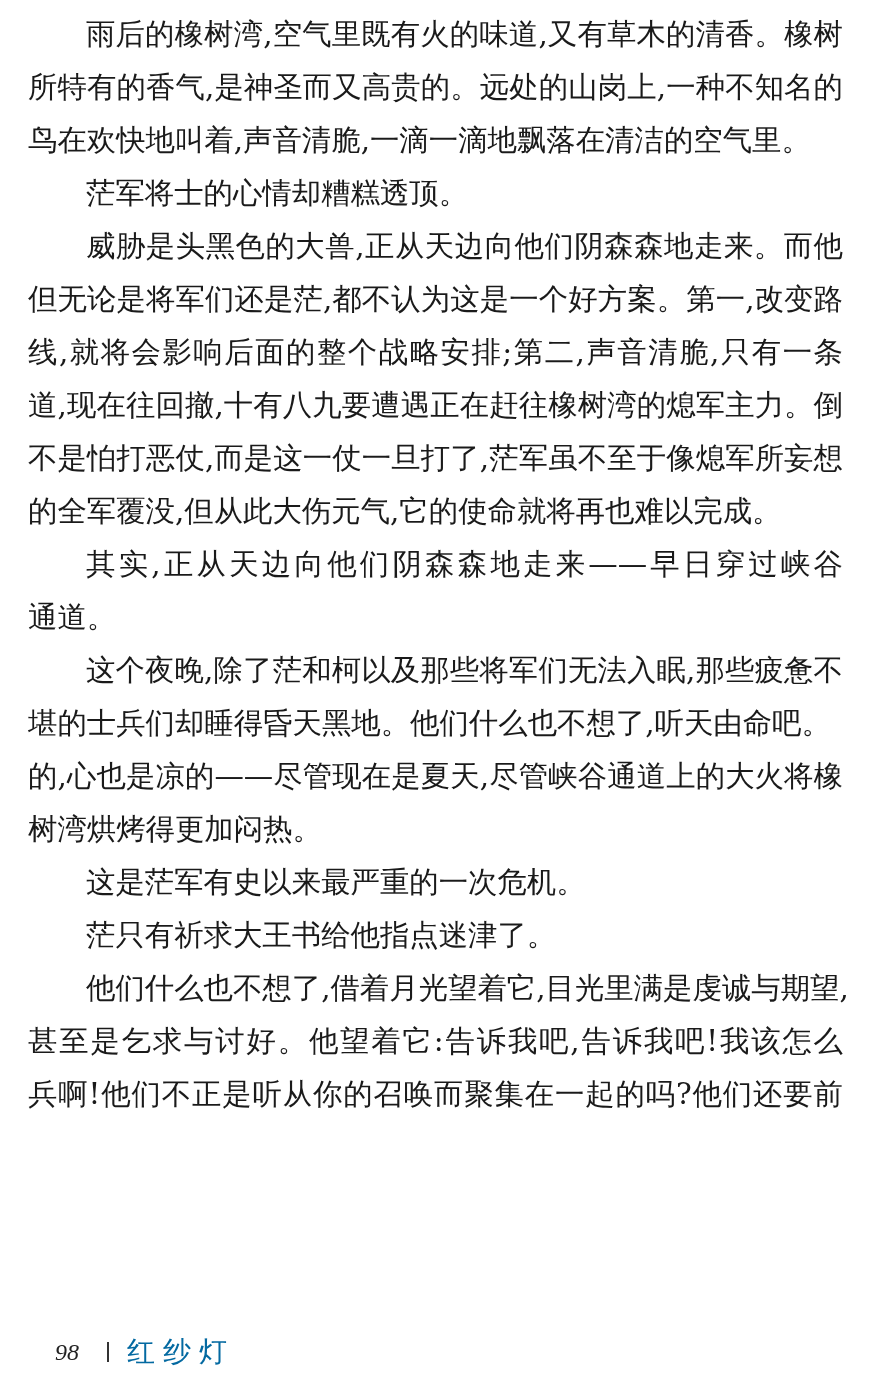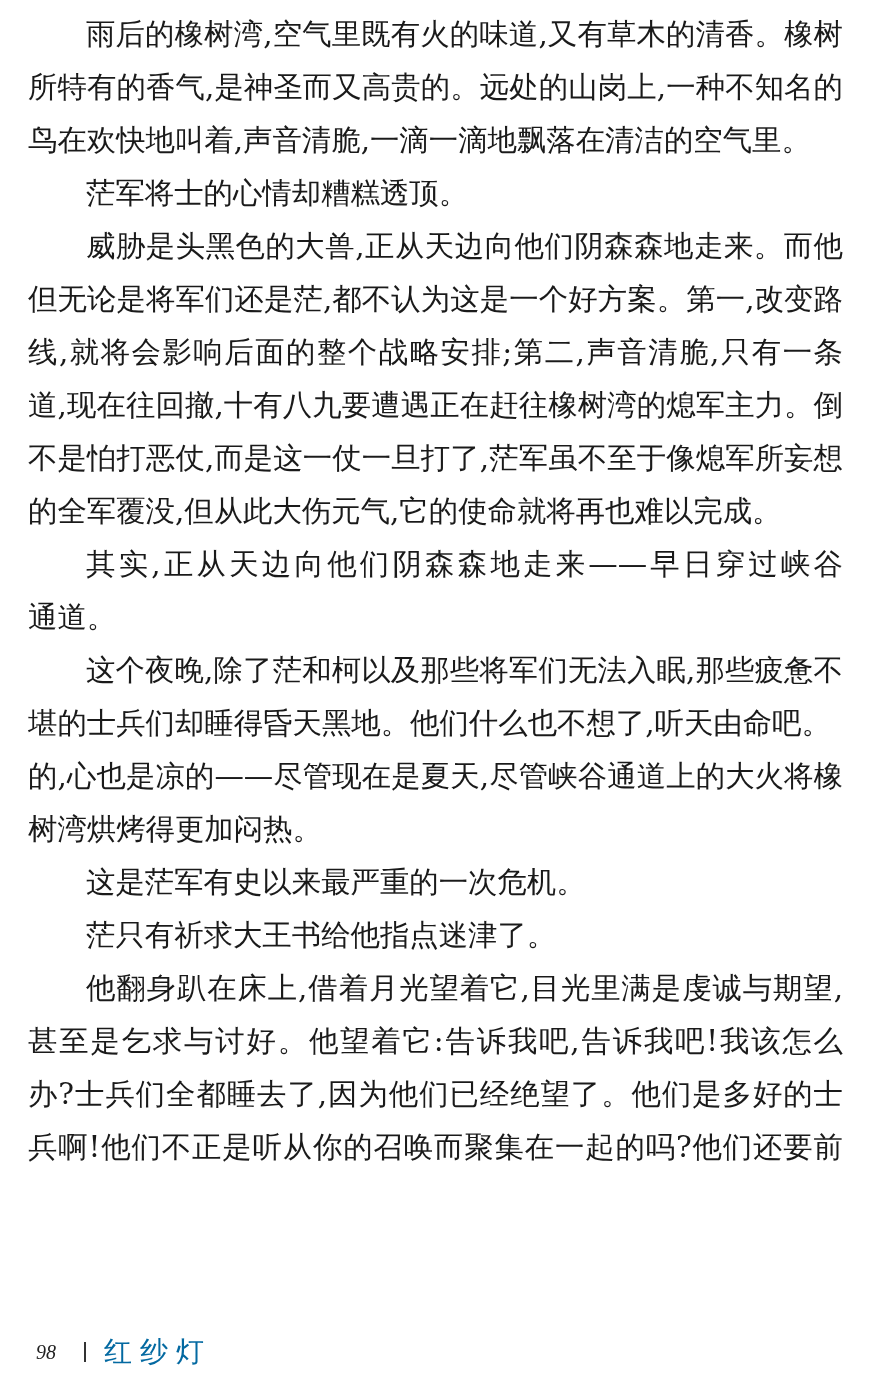--- a/index.html
+++ b/index.html
@@ -18,21 +18,21 @@
     letter-spacing: 0px;
   }
   .line.indent { padding-left: 58px; }
   .line.last { text-align-last: left; }
   .footer {
     position: absolute; left: 36px; top: 1334px;
     height: 36px; display: flex; align-items: center;
     font-family: "Liberation Serif", "DejaVu Serif", serif;
     color: #222;
   }
-  .page-number { font-style: italic; font-size: 20px; }
+  .page-number { font-style: italic; font-size: 24px; margin-left: 19px; }
   .sep { width: 2px; height: 20px; background: #333; margin: 0 18px 0 28px; }
   .book-title { font-size: 28px; letter-spacing: 8px; color: #0369a1; font-family: "DejaVu Sans", sans-serif; }
 </style>
 </head>
 <body>
 
 <div class="page" id="page-body">
     <div class="line indent">雨后的橡树湾,空气里既有火的味道,又有草木的清香。橡树</div>
     <div class="line">所特有的香气,是神圣而又高贵的。远处的山岗上,一种不知名的</div>
     <div class="line last">鸟在欢快地叫着,声音清脆,一滴一滴地飘落在清洁的空气里。</div>
@@ -44,23 +44,22 @@
     <div class="line">不是怕打恶仗,而是这一仗一旦打了,茫军虽不至于像熄军所妄想</div>
     <div class="line last">的全军覆没,但从此大伤元气,它的使命就将再也难以完成。</div>
     <div class="line indent">其实,正从天边向他们阴森森地走来——早日穿过峡谷</div>
     <div class="line last">通道。</div>
     <div class="line indent">这个夜晚,除了茫和柯以及那些将军们无法入眠,那些疲惫不</div>
     <div class="line last">堪的士兵们却睡得昏天黑地。他们什么也不想了,听天由命吧。</div>
     <div class="line">的,心也是凉的——尽管现在是夏天,尽管峡谷通道上的大火将橡</div>
     <div class="line last">树湾烘烤得更加闷热。</div>
     <div class="line indent last">这是茫军有史以来最严重的一次危机。</div>
     <div class="line indent last">茫只有祈求大王书给他指点迷津了。</div>
-    <div class="line indent">他翻身趴在床上,借着月光望着它,目光里满是虔诚与期望,</div>
+    <div class="line indent">他们什么也不想了,借着月光望着它,目光里满是虔诚与期望,</div>
     <div class="line">甚至是乞求与讨好。他望着它:告诉我吧,告诉我吧!我该怎么</div>
-    <div class="line">办?士兵们全都睡去了,因为他们已经绝望了。他们是多好的士</div>
     <div class="line">兵啊!他们不正是听从你的召唤而聚集在一起的吗?他们还要前</div>
   </div>
 
 <div class="footer">
   <span class="page-number">98</span>
   <span class="sep"></span>
   <span class="book-title">红纱灯</span>
 </div>
 
 </body></html>

